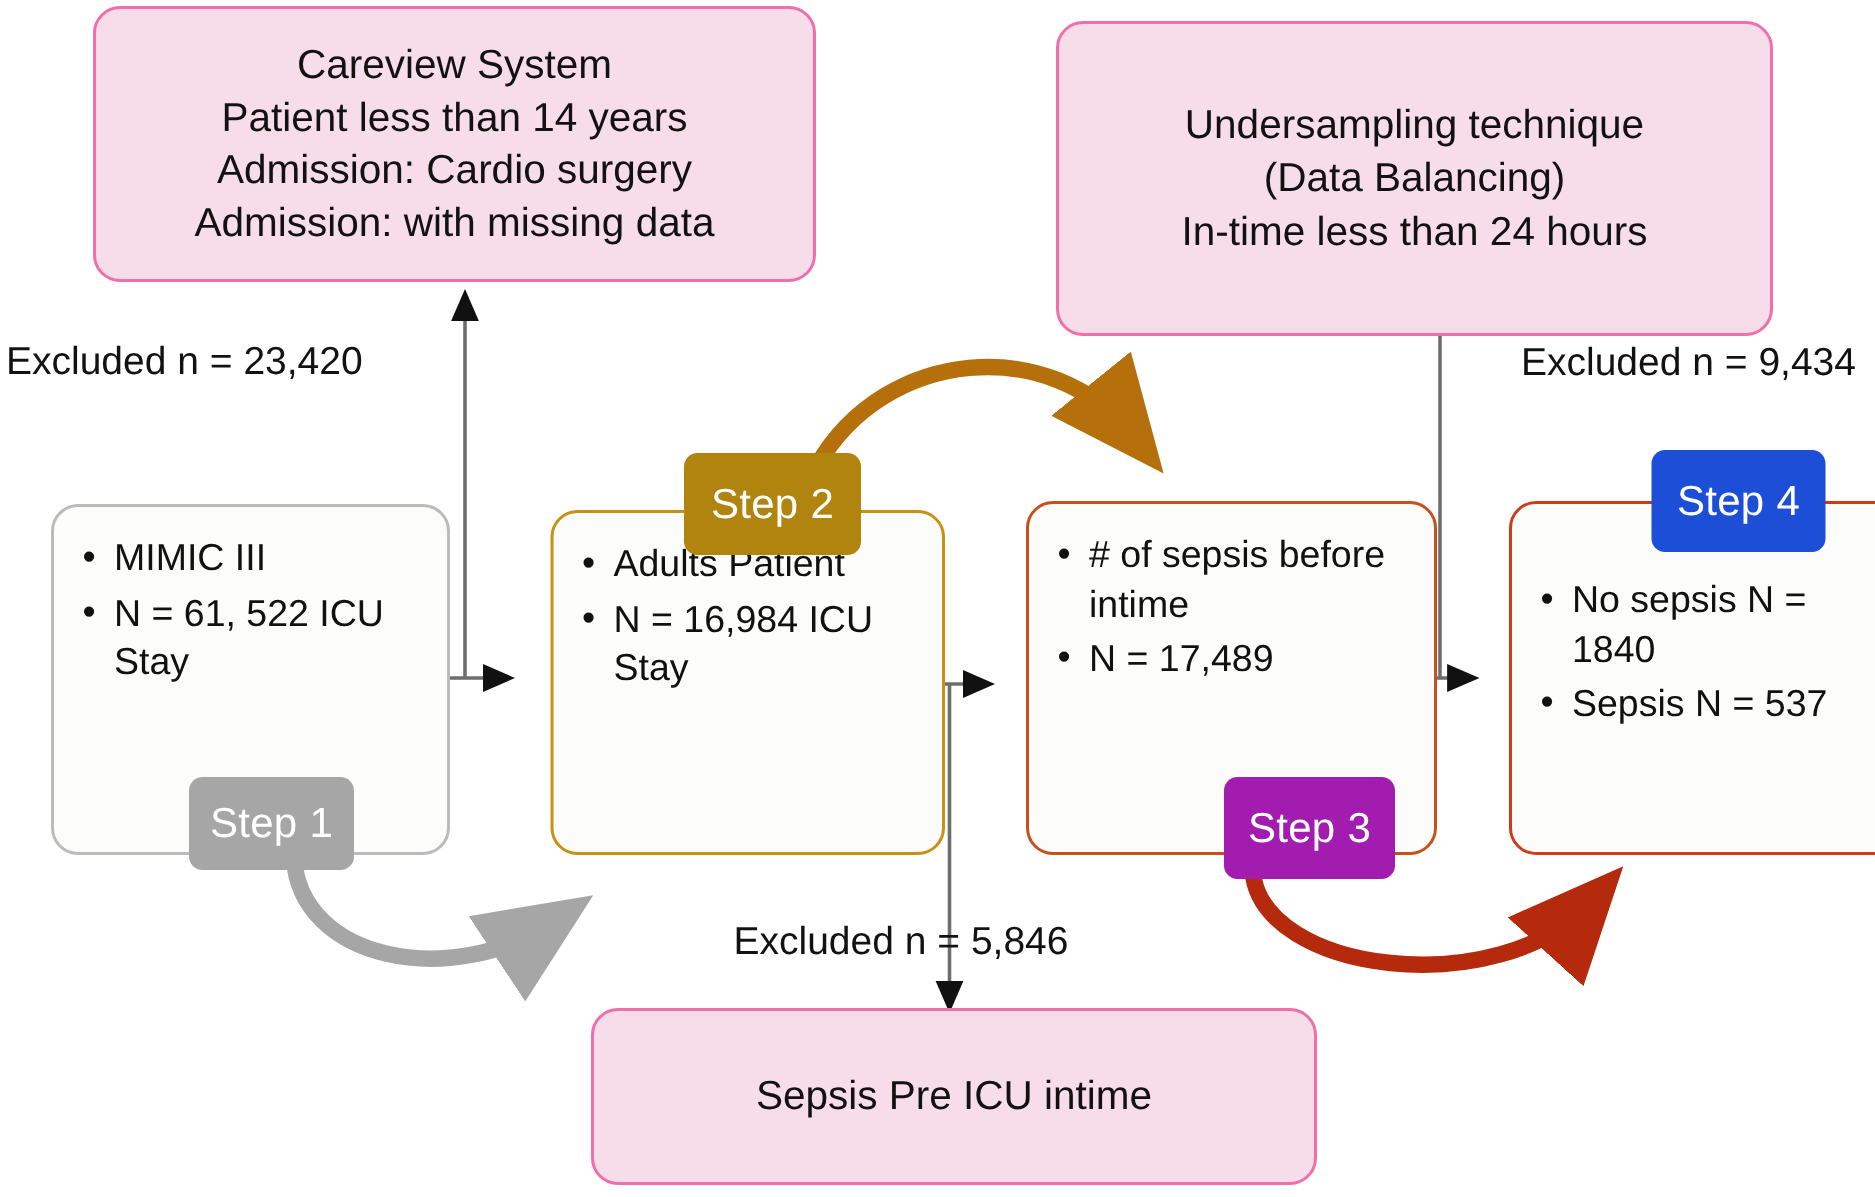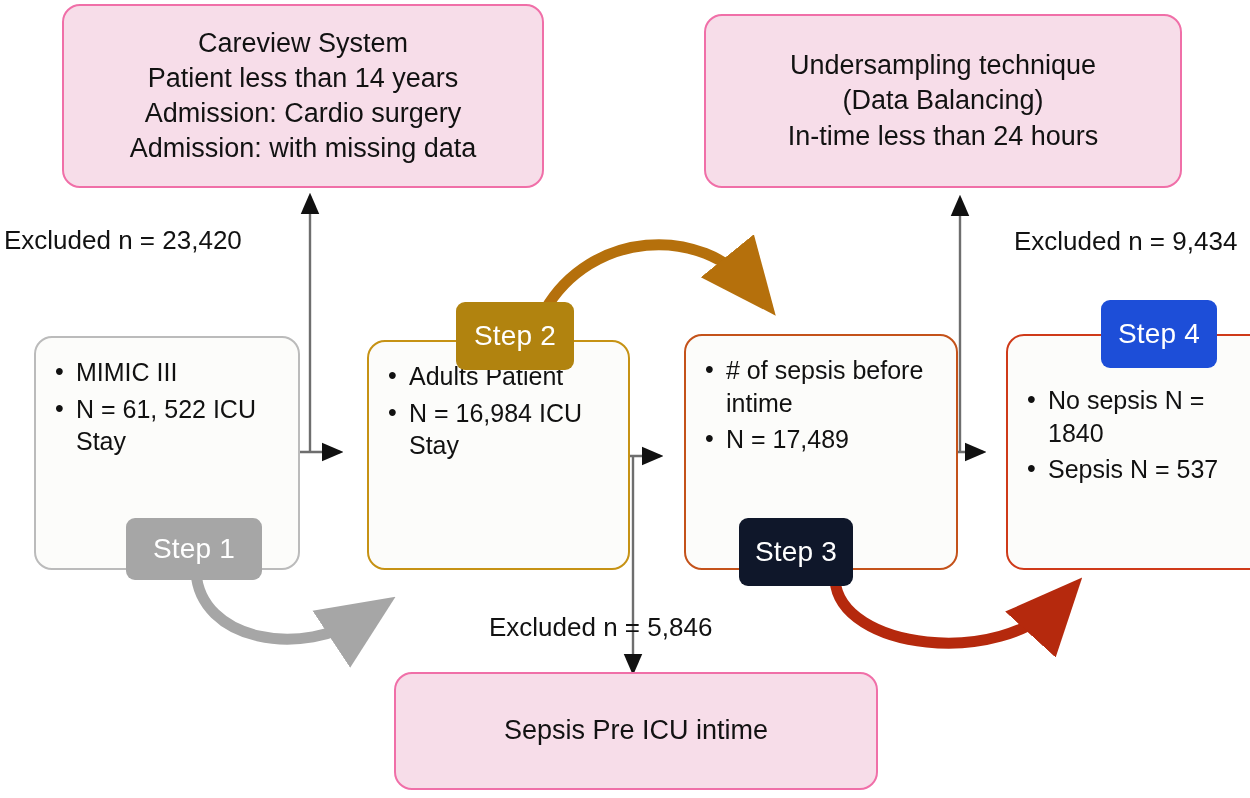--- a/index.html
+++ b/index.html
@@ -110,21 +110,21 @@
     <path d="M835,580 C840,650 1000,668 1060,602" stroke="#B5290D" stroke-width="11" fill="none" stroke-linecap="round" marker-end="url(#ahCurveRed)"></path>
   </svg>
 
   <div class="pinkbox" style="left:62px;top:4px;width:482px;height:184px;">
     <span class="ln">Careview System</span>
     <span class="ln">Patient less than 14 years</span>
     <span class="ln">Admission: Cardio surgery</span>
     <span class="ln">Admission: with missing data</span>
   </div>
 
-  <div class="pinkbox" style="left:704px;top:14px;width:478px;height:174px;">
+  <div class="pinkbox" style="left:704px;top:14px;width:478px;height:210px;">
     <span class="ln">Undersampling technique</span>
     <span class="ln">(Data Balancing)</span>
     <span class="ln">In-time less than 24 hours</span>
   </div>
 
   <div class="pinkbox" style="left:394px;top:672px;width:484px;height:118px;">
     <span class="ln">Sepsis Pre ICU intime</span>
   </div>
 
   <div class="stepbox" style="left:12px;top:336px;width:266px;height:234px;border-color:#BBBBBB;">
@@ -148,27 +148,27 @@
     </ul>
   </div>
 
   <div class="stepbox" style="left:984px;top:334px;width:262px;height:236px;border-color:#CF3A19;padding-top:48px;">
     <ul>
       <li>No sepsis N = 1840</li>
       <li>Sepsis N = 537</li>
     </ul>
   </div>
 
-  <div class="badge" style="left:126px;top:518px;width:136px;height:62px;background:#A6A6A6;">
+  <div class="badge" style="left:126px;top:518px;width:110px;height:62px;background:#A6A6A6;">
     <span>Step 1</span>
   </div>
   <div class="badge" style="left:456px;top:302px;width:118px;height:68px;background:#B1830F;">
     <span>Step 2</span>
   </div>
-  <div class="badge" style="left:739px;top:518px;width:114px;height:68px;background:#0f172a;">
+  <div class="badge" style="left:816px;top:518px;width:114px;height:68px;background:#a21caf;">
     <span>Step 3</span>
   </div>
   <div class="badge" style="left:1101px;top:300px;width:116px;height:68px;background:#1d4ed8;">
     <span>Step 4</span>
   </div>
 
   <div class="lbl" style="left:4px;top:225px;">Excluded n = 23,420</div>
   <div class="lbl" style="left:1014px;top:226px;text-align:center;">Excluded n = 9,434</div>
   <div class="lbl" style="left:489px;top:612px;">Excluded n = 5,846</div>
 

